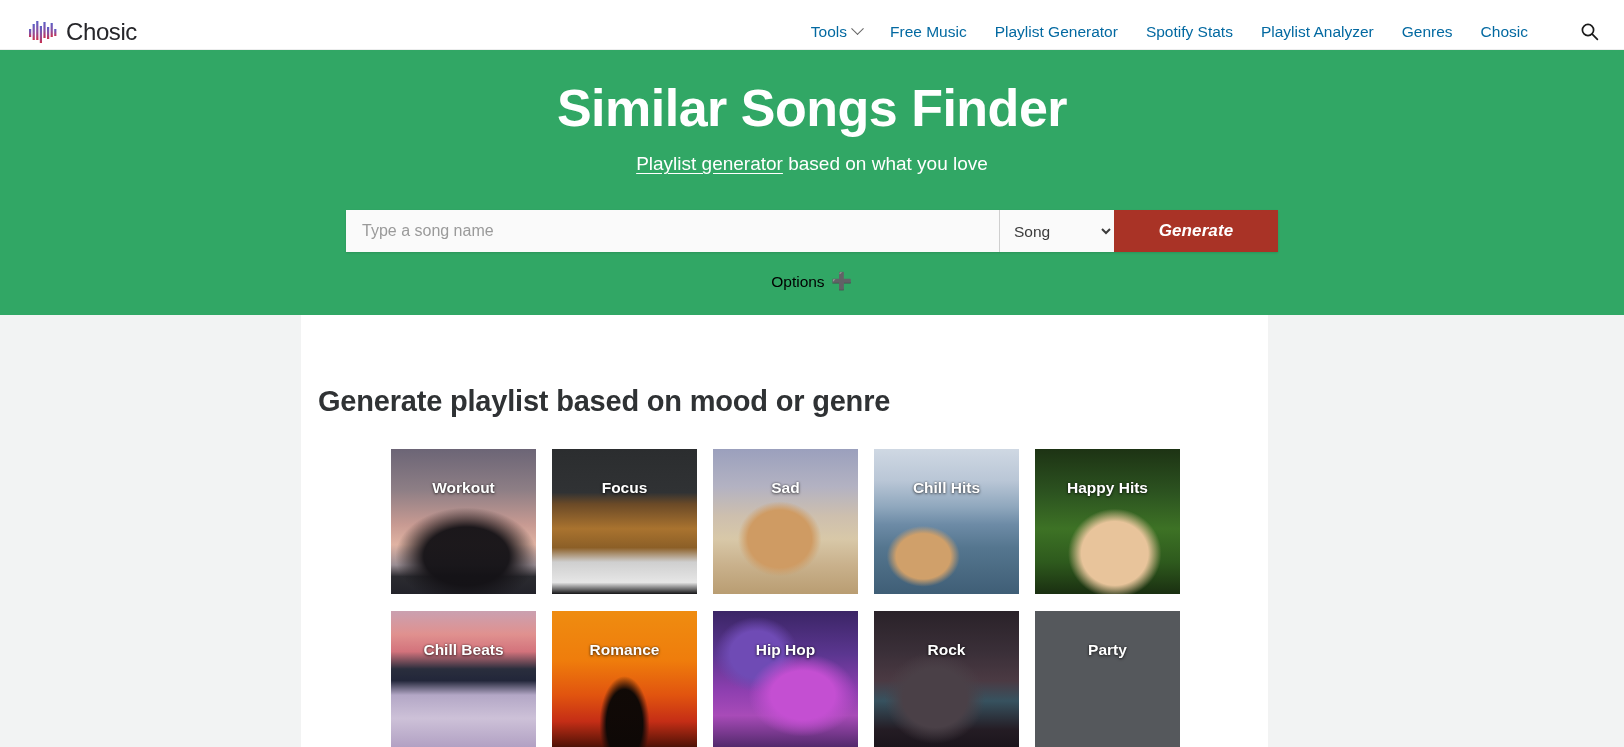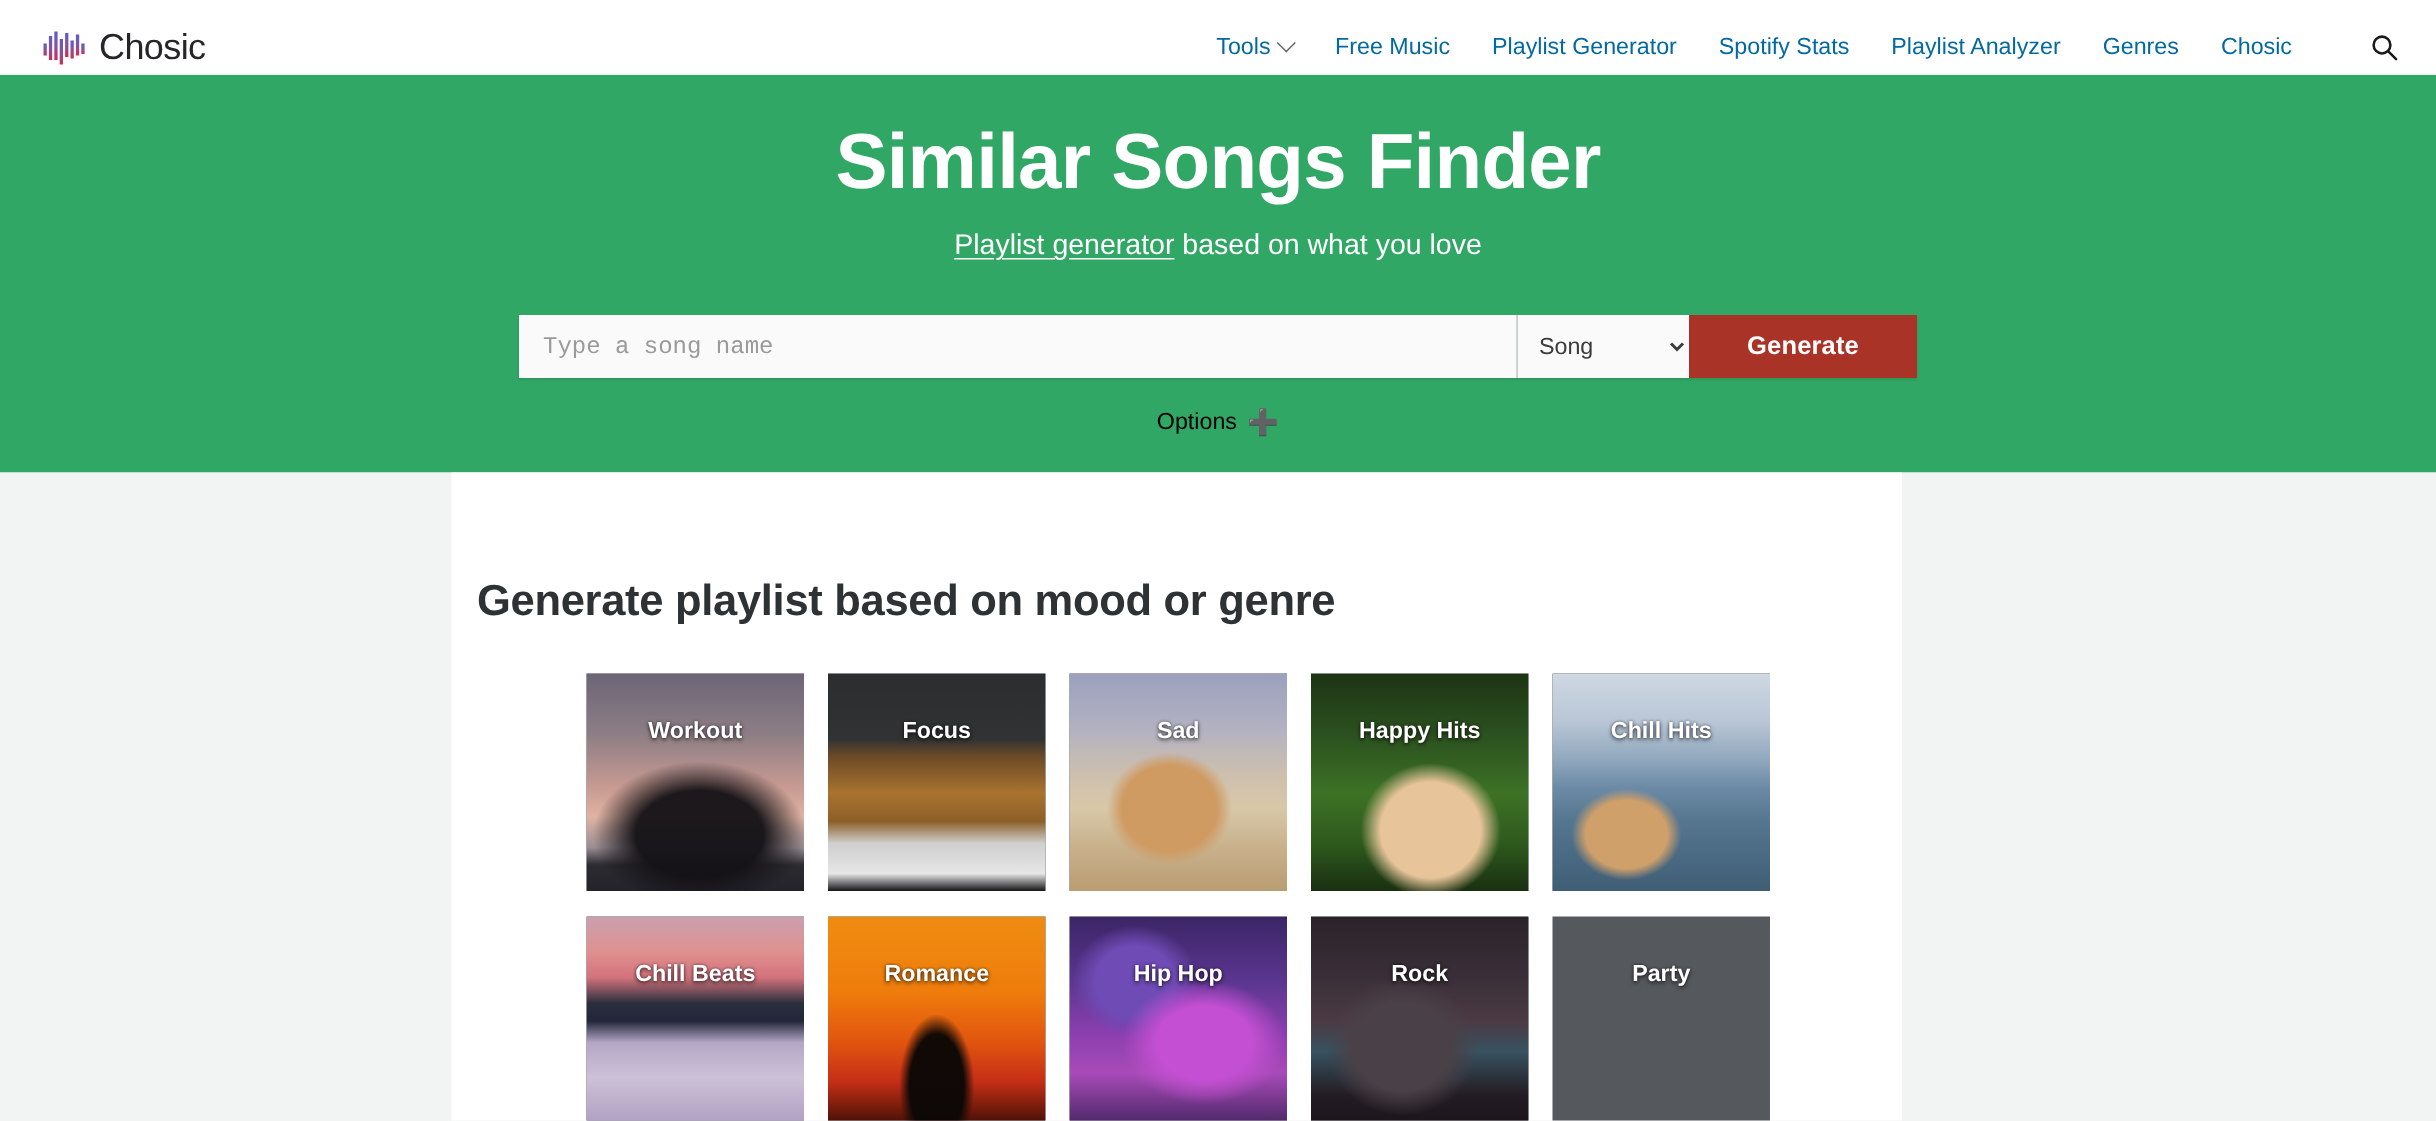--- a/index.html
+++ b/index.html
@@ -115,48 +115,49 @@
     align-items: stretch;
     box-shadow: 0 1px 2px rgba(0,0,0,.12);
   }
   .song-input {
     flex: 1 1 auto;
     border: 0;
     background: #fafafa;
     padding: 0 16px;
     font-size: 16px;
     color: #c2410c;
-    font-family: Liberation Mono, monospace;
+    font-family: Liberation Sans, sans-serif;
     outline: none;
   }
   .song-input::placeholder { color: #9a9a9a; }
 
   .type-select {
     width: 115px;
     border: 0;
     border-left: 1px solid #cfcfcf;
     background: #fafafa;
     font-size: 15.5px;
     color: #3b3b3b;
     padding: 0 8px 0 10px;
     font-family: "Liberation Sans", sans-serif;
     outline: none;
     cursor: pointer;
   }
 
   .generate-btn {
-    width: 152px;
+    width: 164px;
     border: 0;
     background: #a93326;
     color: #ffffff;
     font-size: 17px;
     font-weight: bold;
     letter-spacing: .1px;
     cursor: pointer;
     font-family: "Liberation Sans", sans-serif;
+    font-style: italic;
   }
 
   .options-btn {
     margin: 21px auto 0;
     display: inline-flex;
     align-items: center;
     gap: 7px;
     font-size: 15.5px;
     color: #000000;
     background: none;
@@ -361,26 +362,26 @@
         </div>
         <div class="tile">
           <div class="tile-art art-focus"></div>
           <span class="tile-label">Focus</span>
         </div>
         <div class="tile">
           <div class="tile-art art-sad"></div>
           <span class="tile-label">Sad</span>
         </div>
         <div class="tile">
+          <div class="tile-art art-chillhits"></div>
+          <span class="tile-label">Chill Hits</span>
+        </div>
+        <div class="tile">
           <div class="tile-art art-happy"></div>
           <span class="tile-label">Happy Hits</span>
-        </div>
-        <div class="tile">
-          <div class="tile-art art-chillhits"></div>
-          <span class="tile-label">Chill Hits</span>
         </div>
 
         <div class="tile">
           <div class="tile-art art-chillbeats"></div>
           <span class="tile-label">Chill Beats</span>
         </div>
         <div class="tile">
           <div class="tile-art art-romance"></div>
           <span class="tile-label">Romance</span>
         </div>

